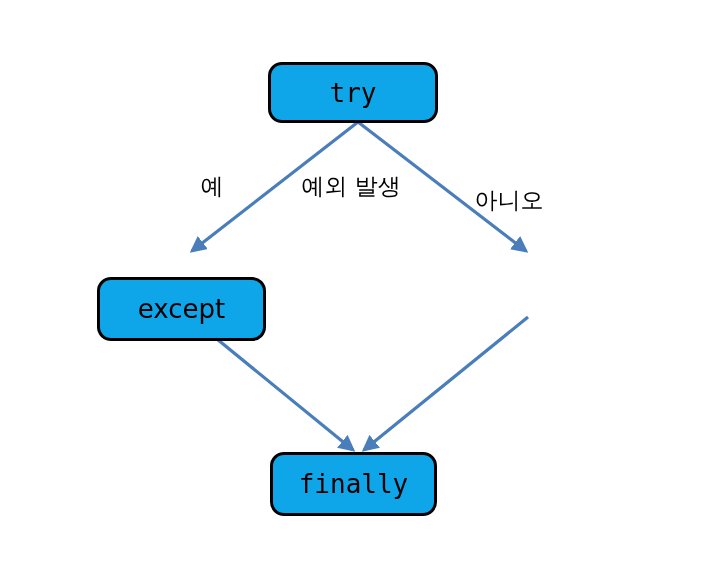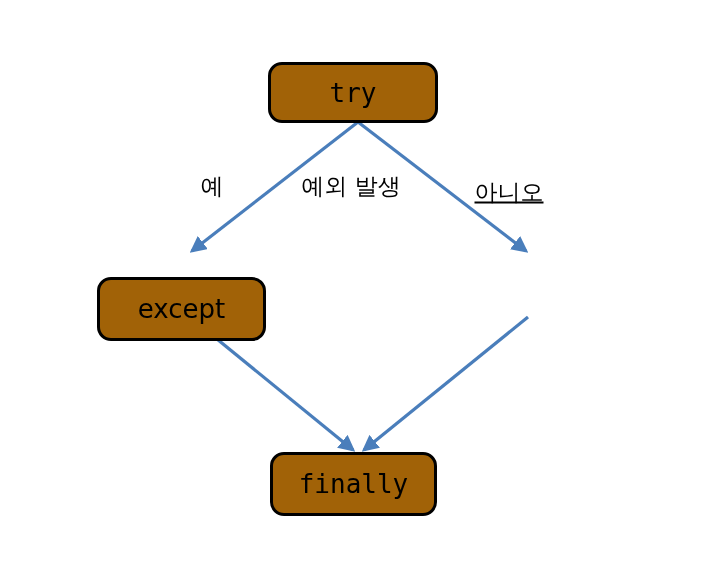--- a/index.html
+++ b/index.html
@@ -24,21 +24,21 @@
     position: absolute;
     left: 0;
     top: 0;
     width: 718px;
     height: 567px;
     display: block;
   }
   .node-box {
     position: absolute;
     box-sizing: border-box;
-    background: #a16207;
+    background: #0ea5e9;
     border: 3px solid #000000;
     border-radius: 14px;
     display: flex;
     align-items: center;
     justify-content: center;
     z-index: 3;
   }
   .node-label {
     font-family: "DejaVu Sans Mono", "Liberation Mono", monospace;
     font-size: 26px;
@@ -61,21 +61,21 @@
     font-family: "DejaVu Sans", "Liberation Sans", sans-serif;
     font-size: 23px;
     line-height: 1;
     color: #000000;
     white-space: nowrap;
     z-index: 4;
     transform: translate(-50%, -50%);
   }
   #edge-label-yes        { left: 212px; top: 186px; }
   #edge-label-exception  { left: 351px; top: 186px; }
-  #edge-label-no         { left: 509px; top: 192px; text-decoration: underline; }
+  #edge-label-no         { left: 509px; top: 200px; }
 </style>
 </head>
 <body>
 
 <div id="diagram-canvas">
 
   <svg id="diagram-svg" viewBox="0 0 718 567" xmlns="http://www.w3.org/2000/svg">
     <defs>
       <marker id="arrowhead-blue" markerWidth="5.2" markerHeight="5.2" refX="4.3" refY="2.6" orient="auto" markerUnits="strokeWidth">
         <path d="M 0 0 L 5.2 2.6 L 0 5.2 z" fill="#4a7ebb"></path>

